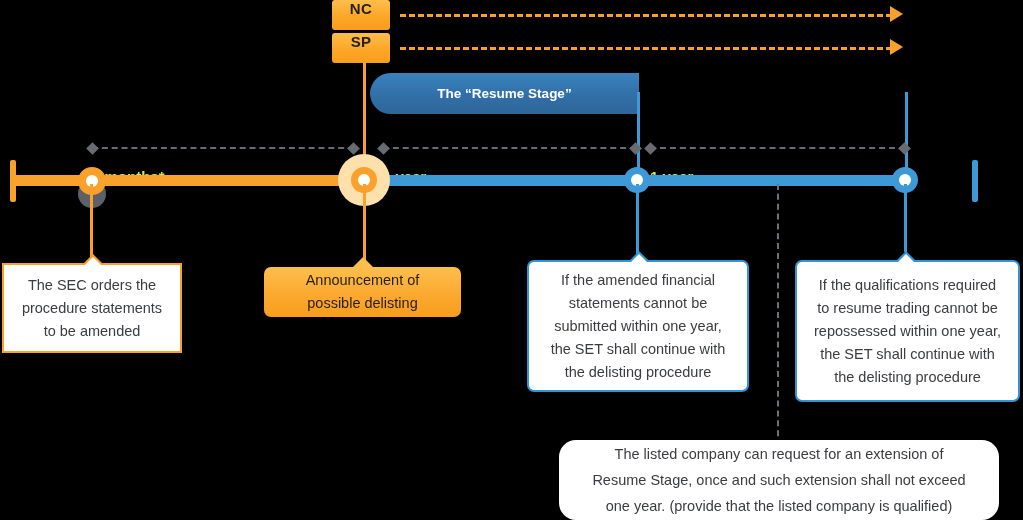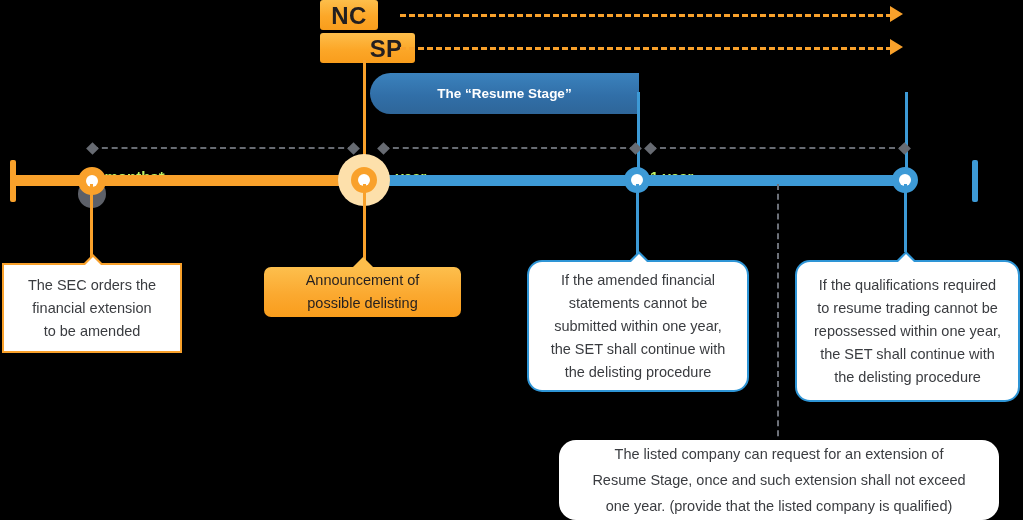--- a/index.html
+++ b/index.html
@@ -11,36 +11,36 @@
     position:relative;
     width:1023px;
     height:520px;
     background:#000000;
     overflow:hidden;
   }
 
   
   .chip{
     position:absolute;
-    left:320px;
+    left:332px;
     width:58px;
     height:30px;
     border-radius:3px;
     background:linear-gradient(180deg,#fdbe4b 0%,#fca728 55%,#f99d1c 100%);
     color:#231f20;
-    font-size:24px;
+    font-size:15px;
     font-weight:bold;
     letter-spacing:.3px;
     display:flex;
-    align-items:flex-end;
+    align-items:flex-start;
     justify-content:center;
     box-shadow:0 1px 1px rgba(0,0,0,.35);
   }
   #chip-nc{top:0px;}
-  #chip-sp{top:33px;padding-left:37px;}
+  #chip-sp{top:33px;}
 
   
   .dash-arrow{
     position:absolute;
     left:400px;
     width:492px;
     height:0;
     border-top:3px dashed #f9a12b;
   }
   #arrow-nc{top:14px;}
@@ -273,21 +273,21 @@
     left:88px;top:-10px;
     border-left:11px solid transparent;
     border-right:11px solid transparent;
     border-bottom:11px solid #fdbe4b;
   }
 
   
   .callout-blue{
     background:#ffffff;
     border:2px solid #2e95d6;
-    border-radius:15px;
+    border-radius:7px;
     justify-content:center;
   }
   #callout-one-year{
     left:527px;top:260px;
     width:222px;height:132px;
   }
   #callout-one-year .notch{
     left:99px;
     border-left:11px solid transparent;
     border-right:11px solid transparent;
@@ -396,21 +396,21 @@
   <div class="conn" id="conn-sec"></div>
   <div class="conn" id="conn-announce"></div>
   <div class="conn blue" id="conn-blue-1"></div>
   <div class="conn blue" id="conn-blue-2"></div>
   <div id="conn-dashed-ext"></div>
 
   <div class="callout" id="callout-sec">
     <div class="notch"></div>
     <div class="notch-in"></div>
     <span class="txt">The SEC orders the
-financial extension
+procedure statements
 to be amended</span>
   </div>
 
   <div class="callout" id="callout-announce">
     <div class="notch"></div>
     <span class="txt">Announcement of
 possible delisting</span>
   </div>
 
   <div class="callout callout-blue" id="callout-one-year">

